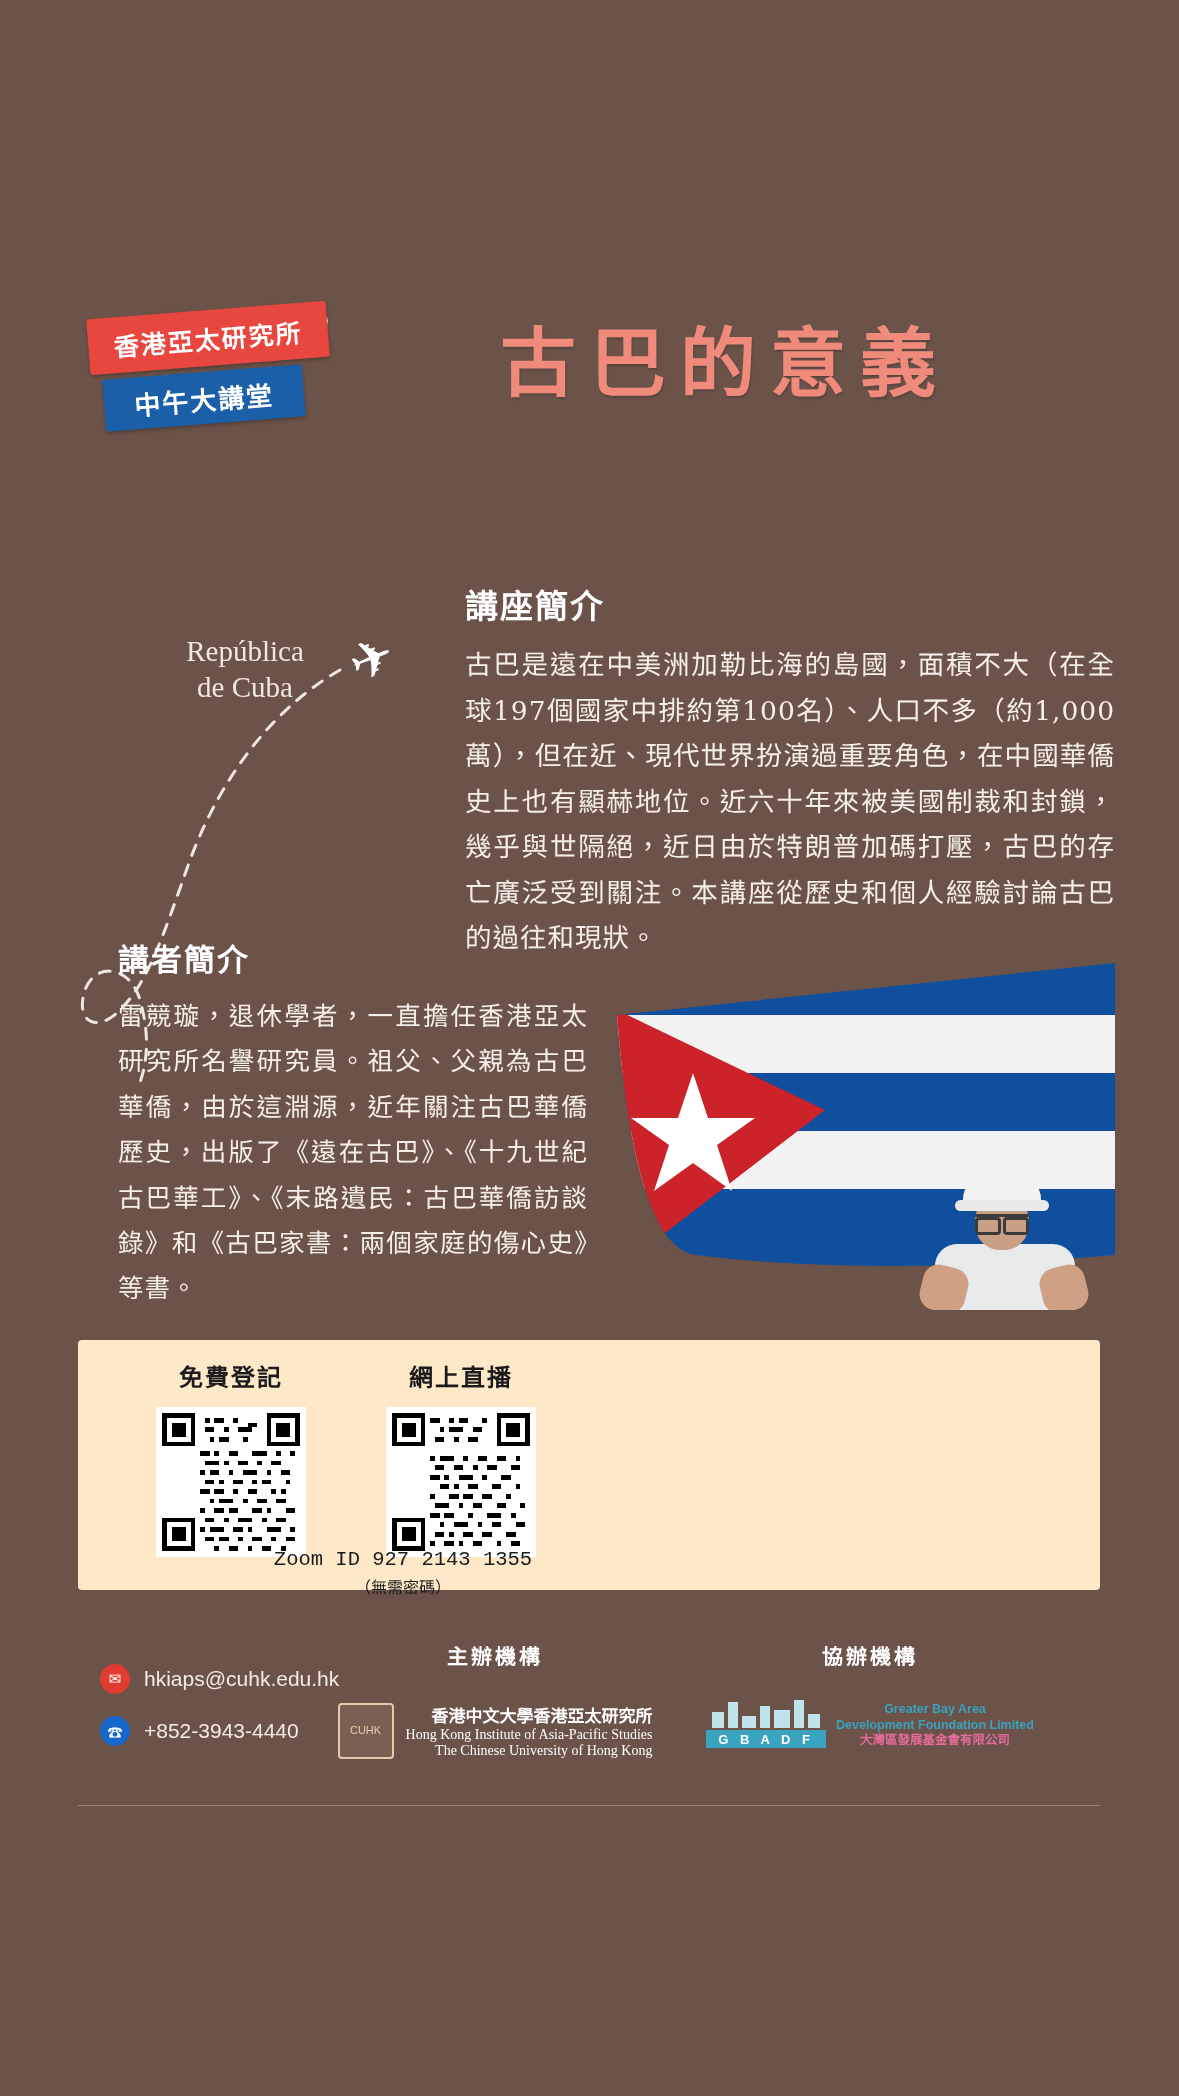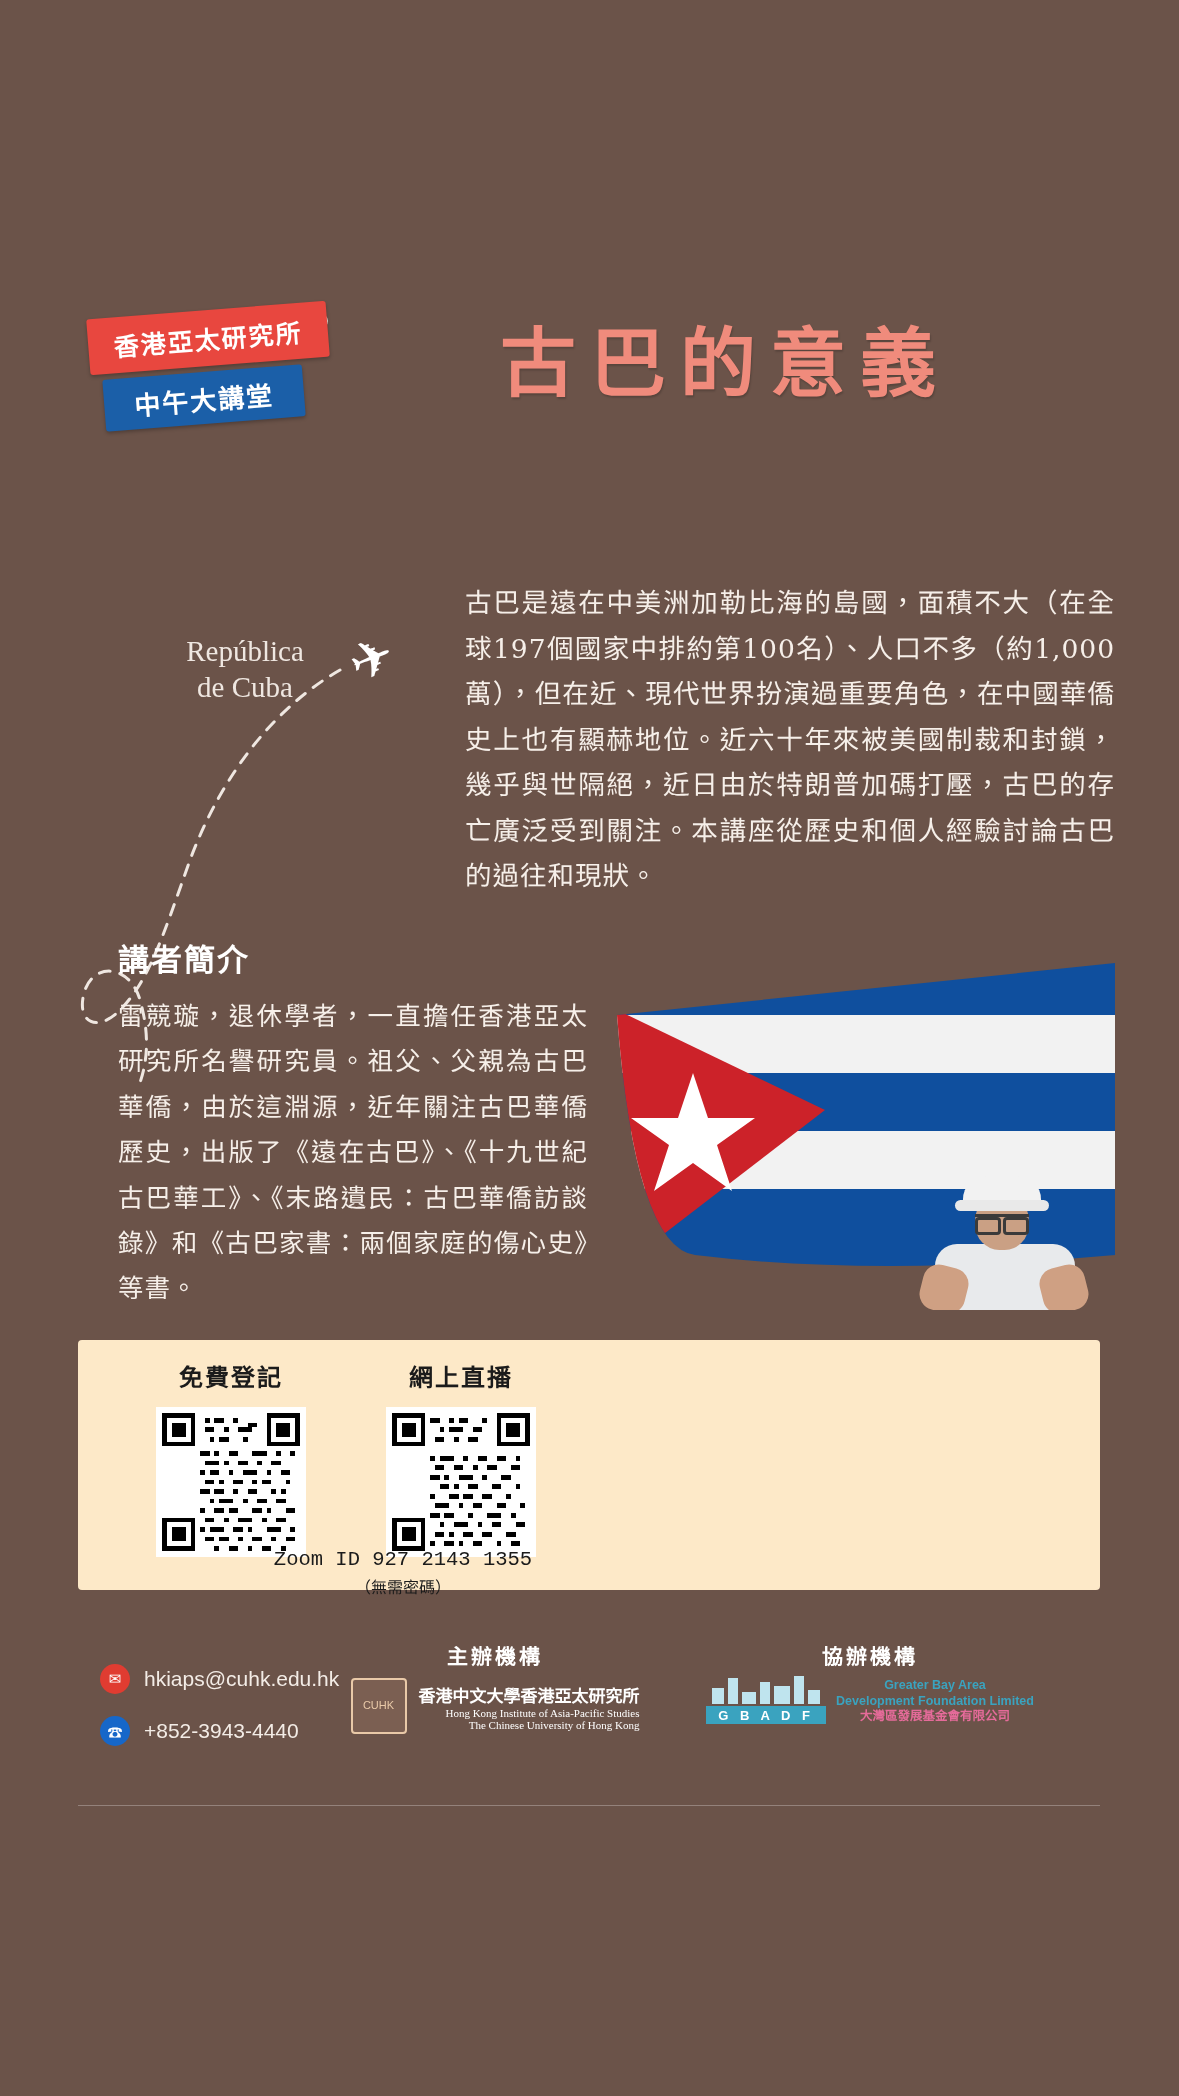--- a/index.html
+++ b/index.html
@@ -171,32 +171,32 @@
   }
   .c-ico.mail{background:#e03c31;}
   .c-ico.phone{background:#1667c9;}
   .c-text{color:#f3ece6;font-size:21px;font-family:"Liberation Sans",sans-serif;}
 
   .org-block{position:absolute;top:0;text-align:center;}
   .org-block.host{left:330px;width:330px;}
   .org-block.co{left:690px;width:360px;}
   .org-title{
     color:#fff;font-size:21px;font-weight:bold;letter-spacing:3px;
-    font-family:"DejaVu Serif", serif;margin-bottom:8px;
+    font-family:"DejaVu Serif", serif;margin-bottom:32px;
   }
   .org-row{display:flex;align-items:center;justify-content:center;}
   .cuhk-seal{
     width:52px;height:52px;border:2px solid #e9c9a8;border-radius:4px;
     margin-right:12px;display:flex;align-items:center;justify-content:center;
     color:#e9c9a8;font-size:11px;line-height:1.05;text-align:center;
     background:#7b5f52;
   }
   .org-lines{text-align:right;color:#fff;}
   .org-lines .l1{font-size:17px;font-weight:bold;font-family:"DejaVu Serif",serif;}
-  .org-lines .l2,.org-lines .l3{font-size:11px;font-family:"Liberation Serif",serif;}
+  .org-lines .l2,.org-lines .l3{font-size:14px;font-family:"Liberation Serif",serif;}
   .gbadf{display:flex;align-items:center;justify-content:center;}
   .gbadf-mark{
     width:120px;height:46px;margin-right:10px;position:relative;
   }
   .gbadf-word{
     position:absolute;left:0;bottom:0;width:120px;height:18px;
     background:#3aa3bf;color:#fff;font-size:13px;letter-spacing:4px;
     display:flex;align-items:center;justify-content:center;font-weight:bold;
   }
   .gb-bar{position:absolute;bottom:20px;background:#bfe4ee;}
@@ -233,20 +233,21 @@
       <div>República</div>
       <div>de Cuba</div>
     </div>
     <div class="plane-icon">✈</div>
   </div>
   <svg class="dash-path" style="position:absolute;left:40px;top:650px;" width="320" height="440">
     <path d="M300 20 C 230 60, 180 130, 150 210 C 125 280, 110 330, 80 360 C 55 385, 35 370, 45 340 C 55 312, 90 315, 100 350 C 112 392, 105 420, 98 438" fill="none" stroke="#efe7e1" stroke-width="3" stroke-dasharray="11 10" stroke-linecap="round"></path>
   </svg>
 
   <div class="sec-intro">
+    <div class="sec-title">講座簡介</div>
     <div class="sec-body">古巴是遠在中美洲加勒比海的島國，面積不大（在全球197個國家中排約第100名）、人口不多（約1,000萬），但在近、現代世界扮演過重要角色，在中國華僑史上也有顯赫地位。近六十年來被美國制裁和封鎖，幾乎與世隔絕，近日由於特朗普加碼打壓，古巴的存亡廣泛受到關注。本講座從歷史和個人經驗討論古巴的過往和現狀。</div>
   </div>
 
   <div class="sec-speaker">
     <div class="sec-title">講者簡介</div>
     <div class="sec-body">雷競璇，退休學者，一直擔任香港亞太研究所名譽研究員。祖父、父親為古巴華僑，由於這淵源，近年關注古巴華僑歷史，出版了《遠在古巴》、《十九世紀古巴華工》、《末路遺民：古巴華僑訪談錄》和《古巴家書：兩個家庭的傷心史》等書。</div>
   </div>
 
   <div class="flag-photo">
     <svg class="flag-svg" width="540" height="355" viewBox="0 0 540 355">

